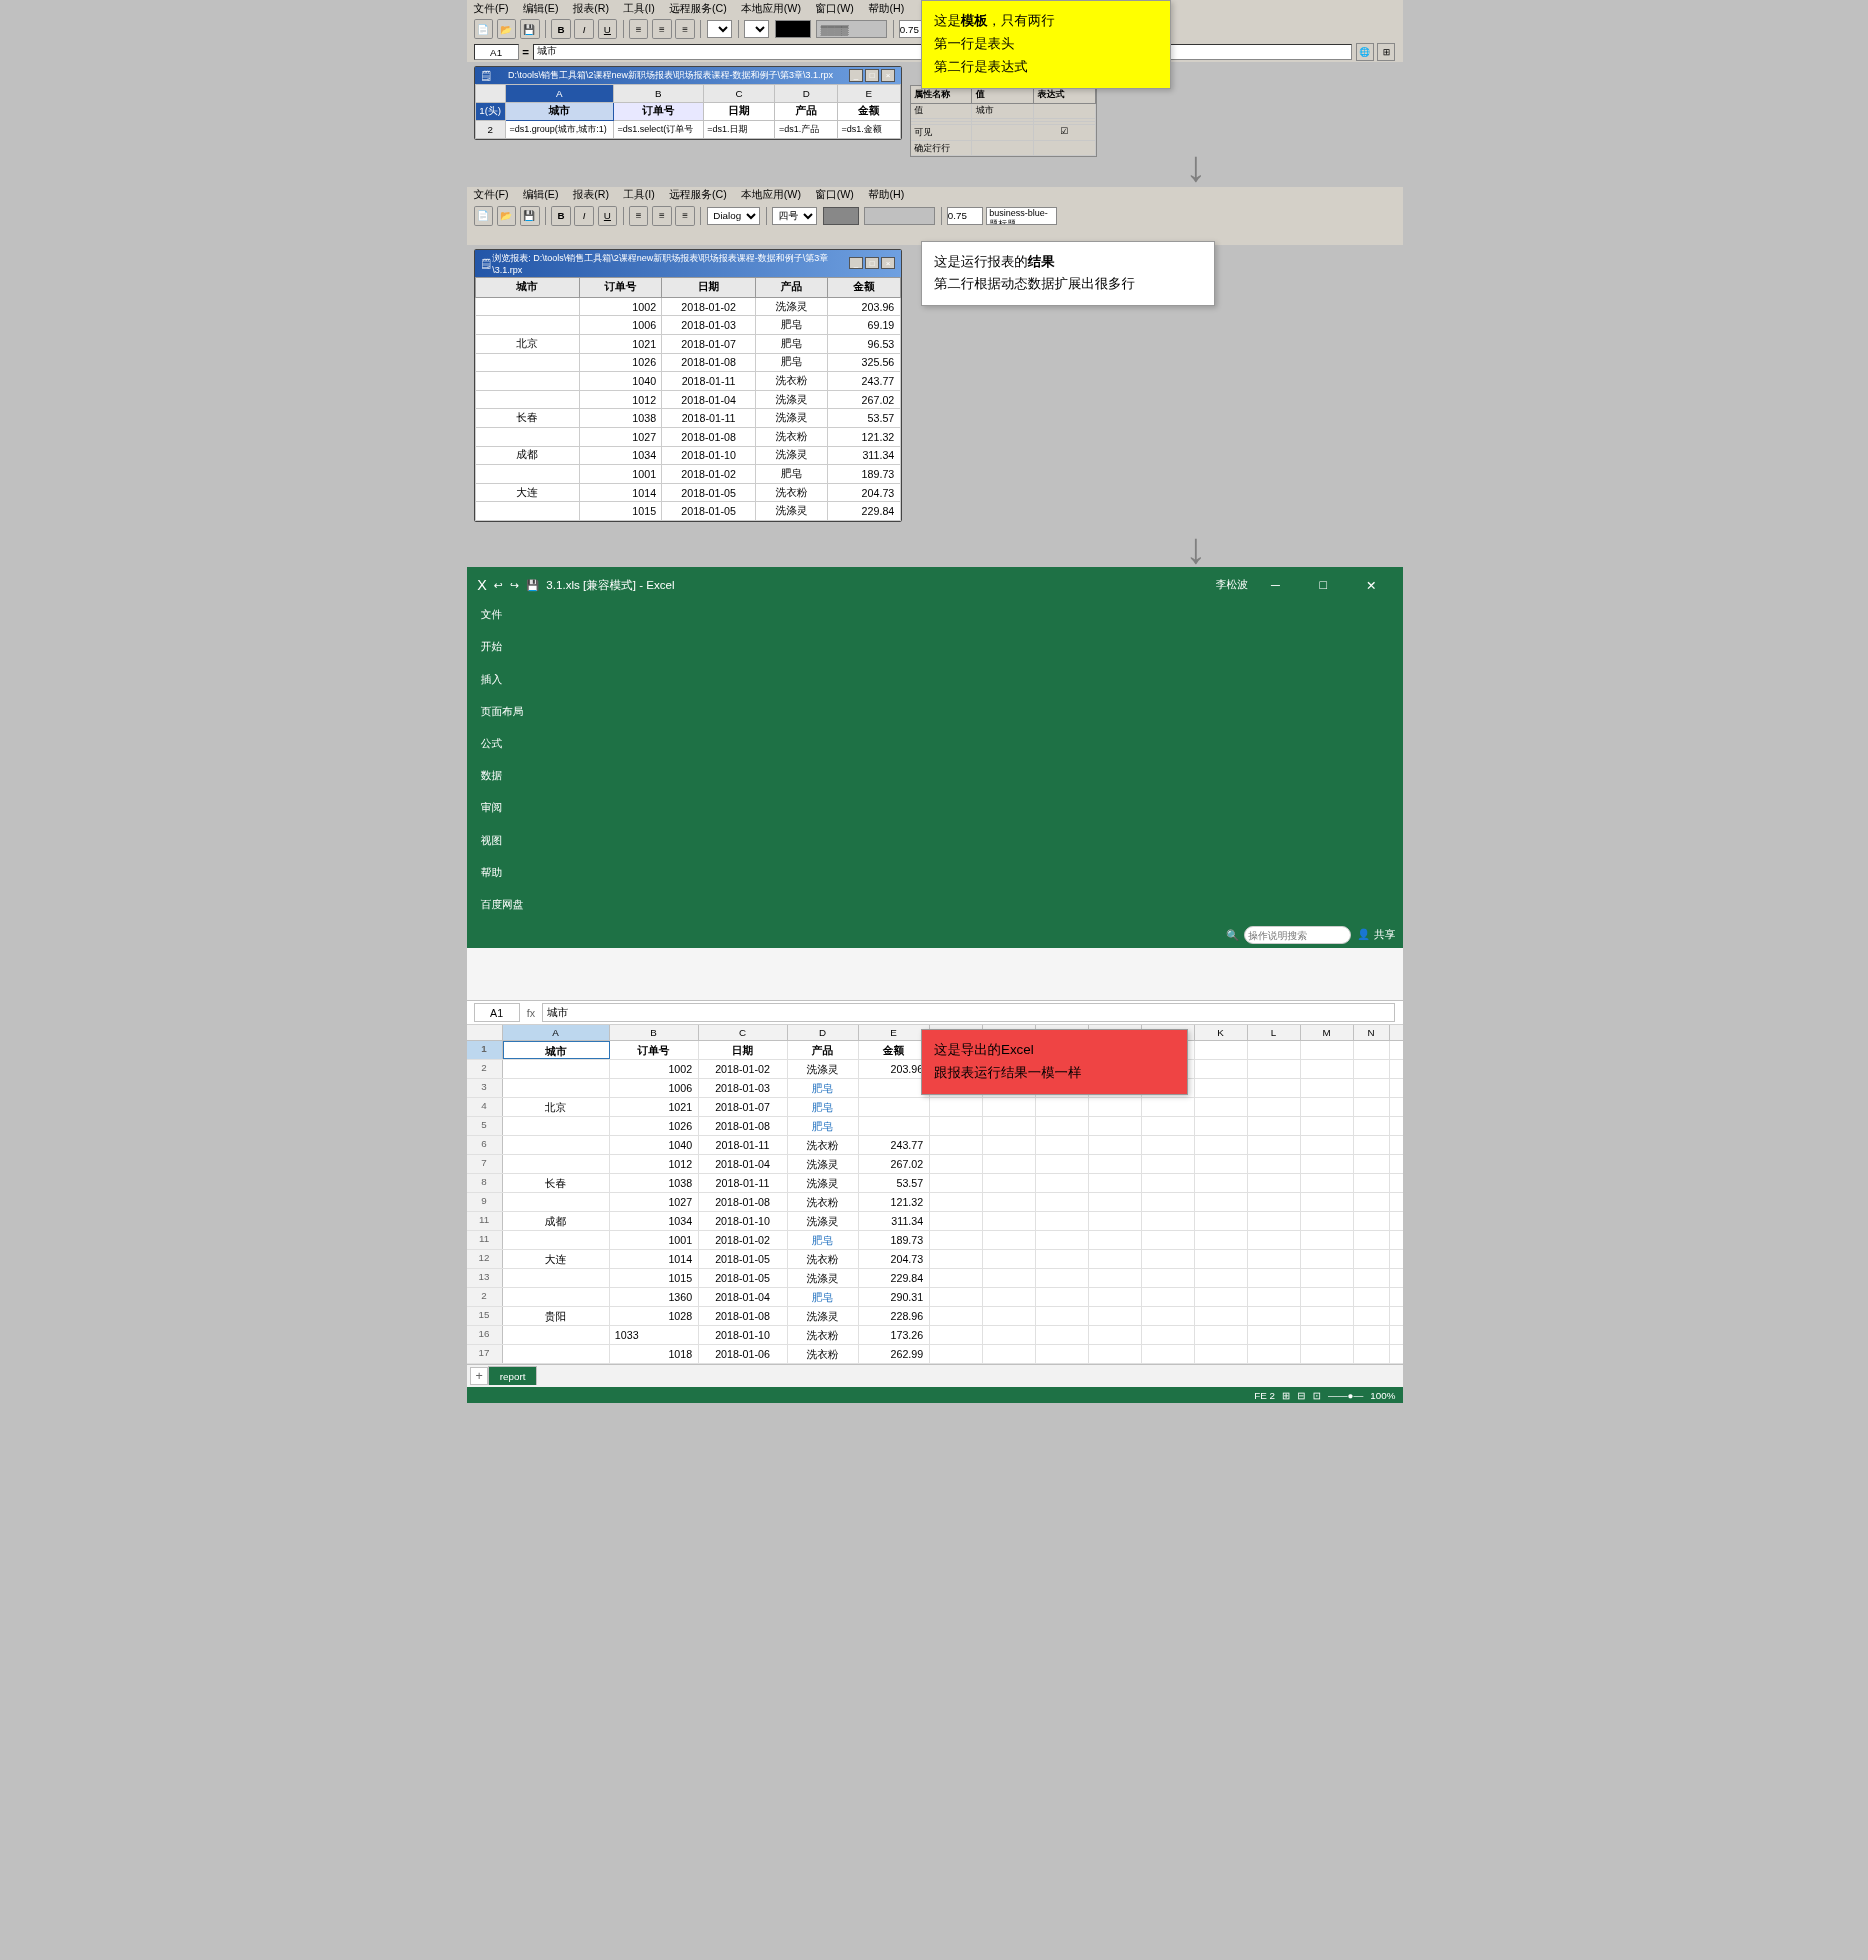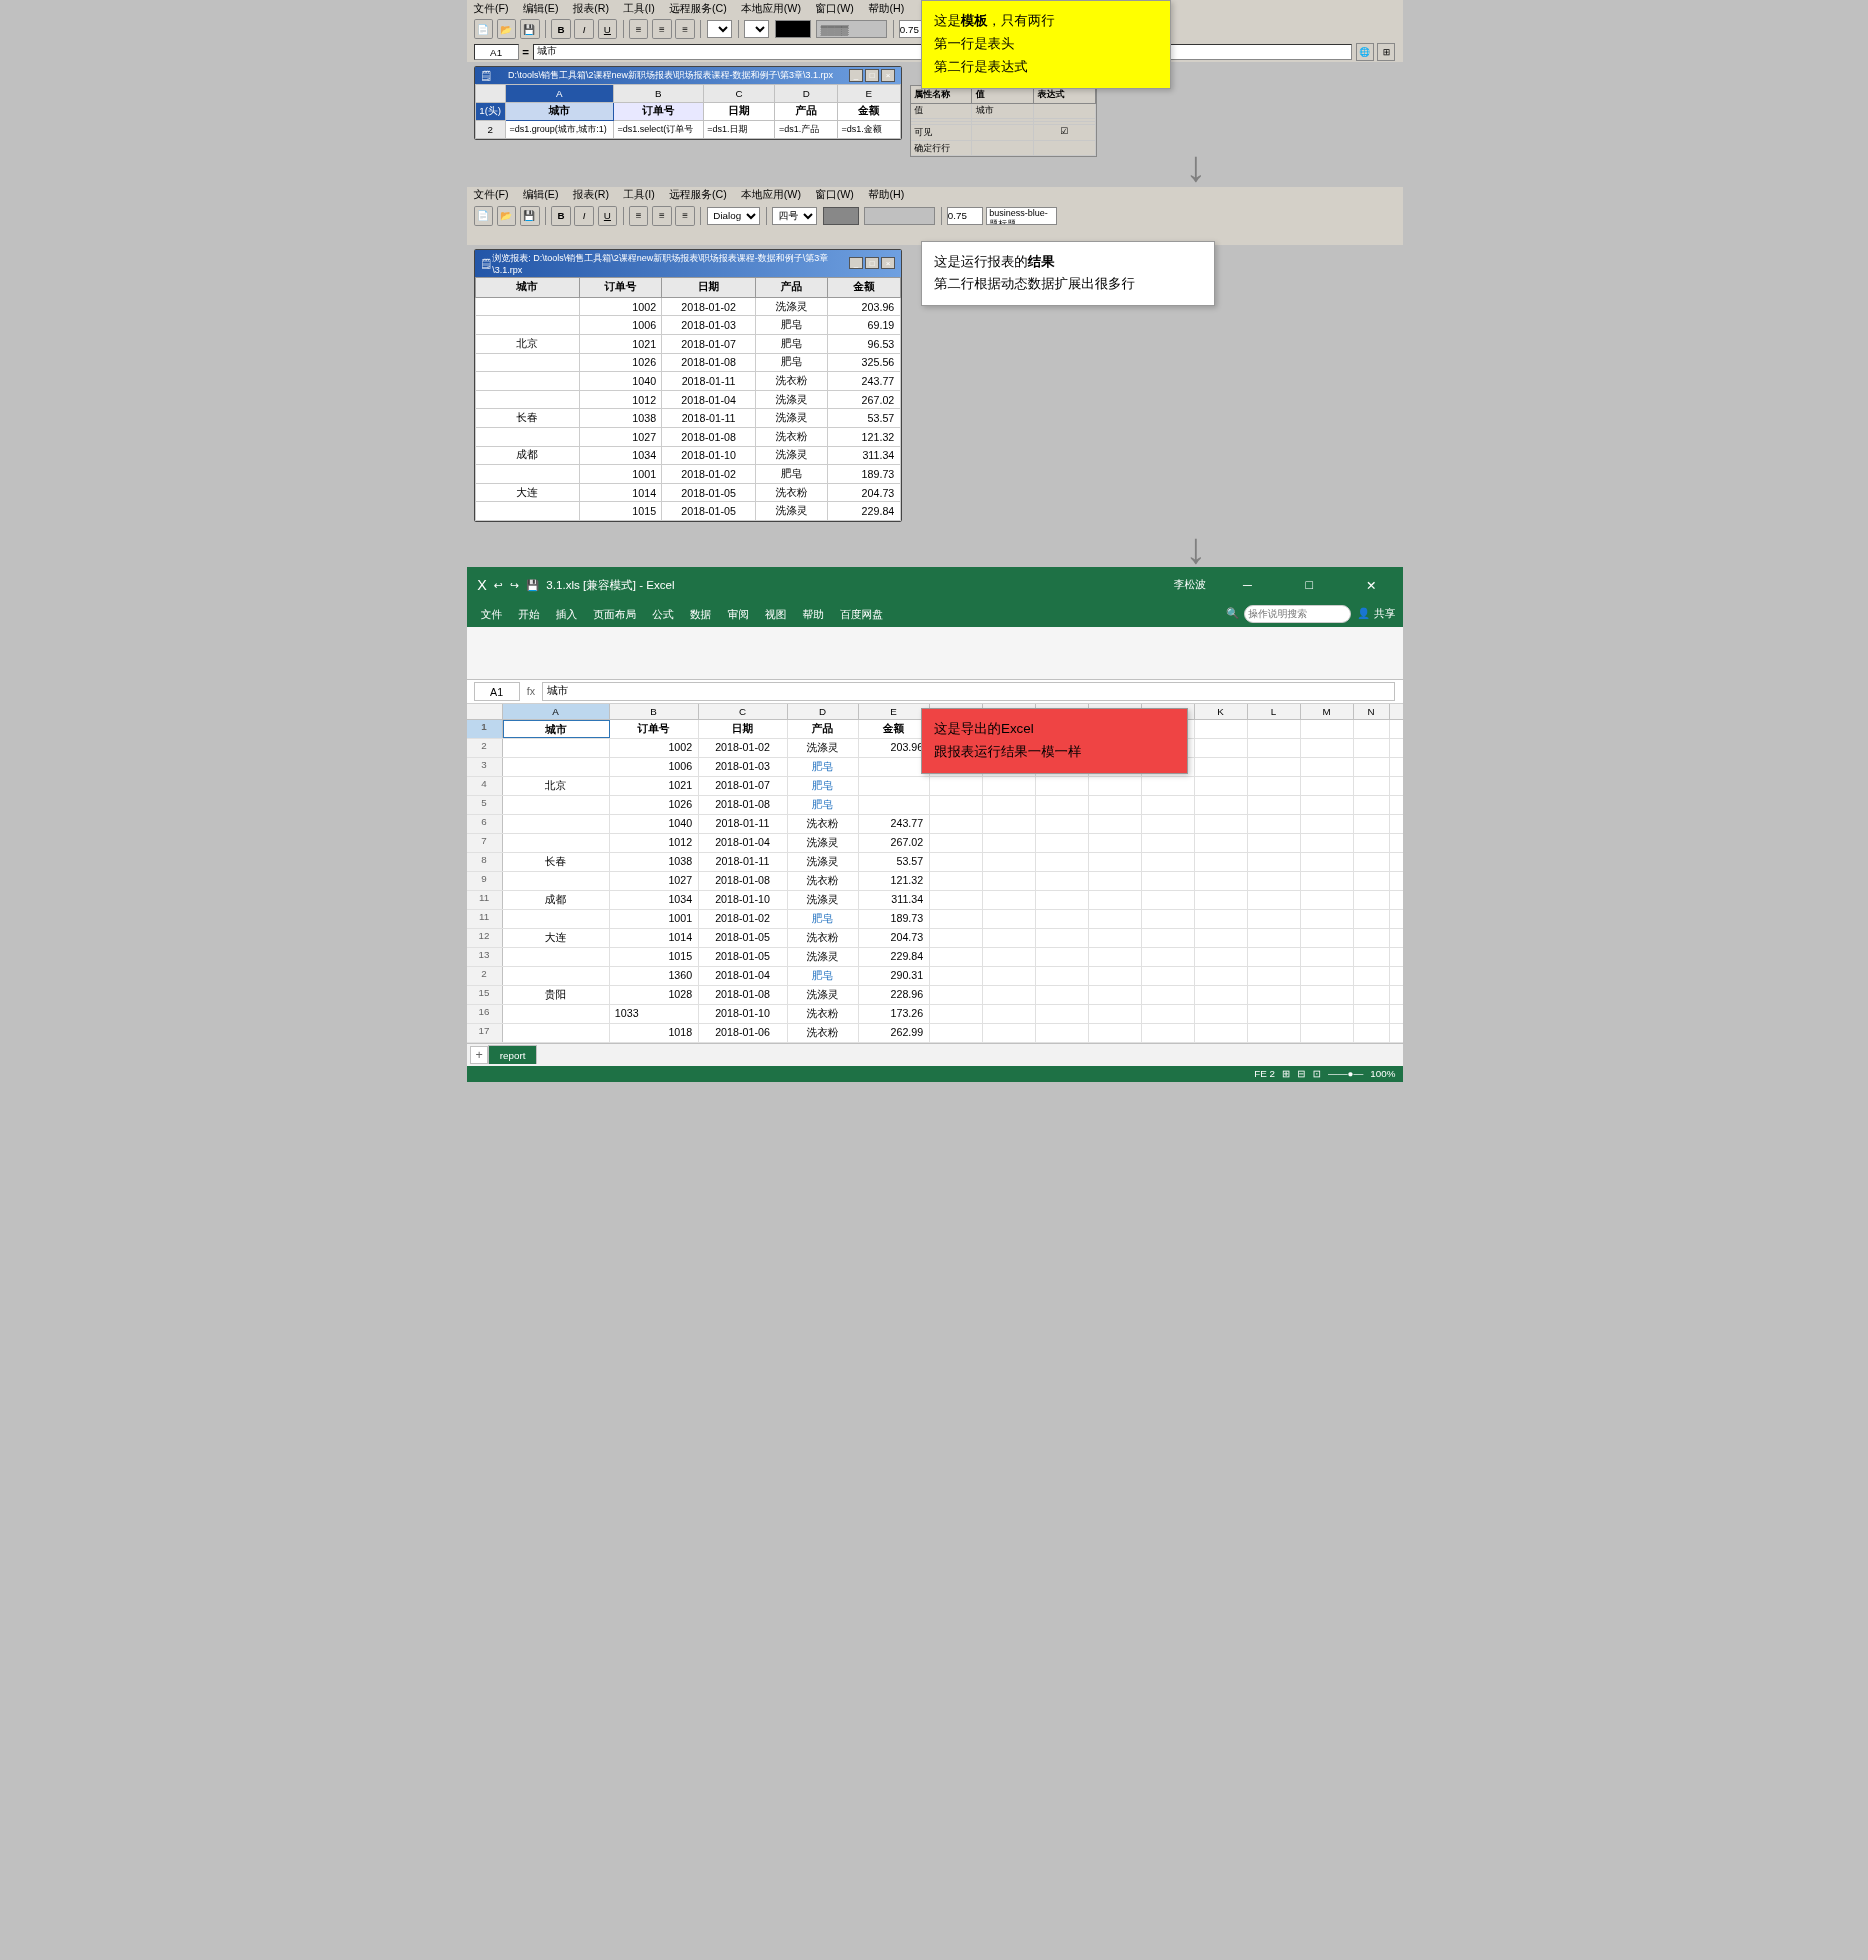--- a/index.html
+++ b/index.html
@@ -186,33 +186,34 @@
       font-size: 11.6px;
       padding: 5.3px 10.7px;
       display: flex;
       align-items: center;
       justify-content: space-between;
     }
     .excel-titlebar-left {
       display: flex; align-items: center; gap: 7.1px;
     }
     .excel-titlebar-right {
-      display: flex; align-items: center; gap: 21px;
+      display: flex; align-items: center; gap: 7px;
     }
     .excel-ctrl-btn {
       width: 41px; height: 25px;
       display: flex; align-items: center; justify-content: center;
       font-size: 12.5px; cursor: pointer; color: white;
     }
 
     .excel-ribbon {
       background: #1e7145;
       padding: 1.8px 7.1px 0 7.1px;
       display: flex;
-      gap: 2px;
+      gap: 10px;
+      flex-direction: column;
     }
     .excel-ribbon-tab {
       color: white;
       font-size: 10.7px;
       padding: 3.6px 7.1px;
       cursor: pointer;
       border-bottom: 1.8px solid transparent;
     }
 
     .excel-ribbon-content {

